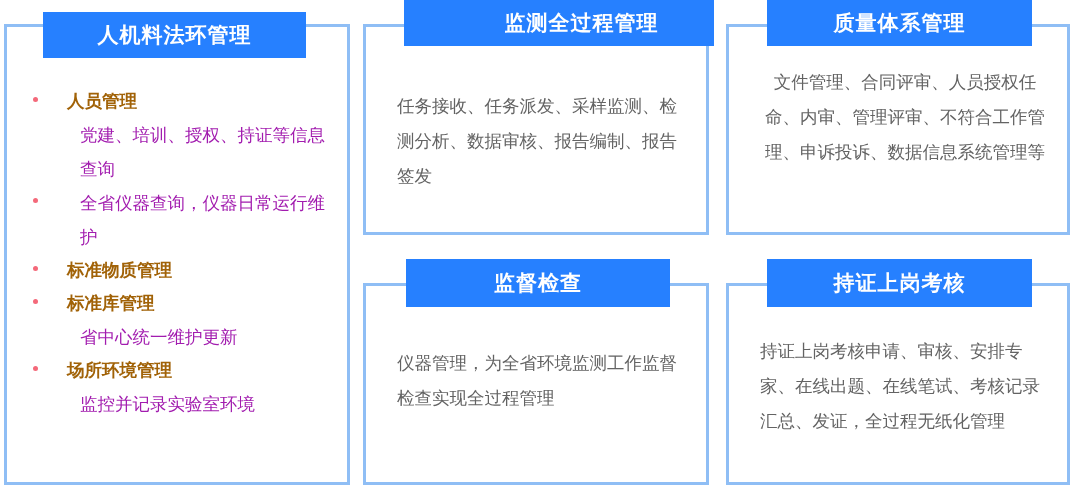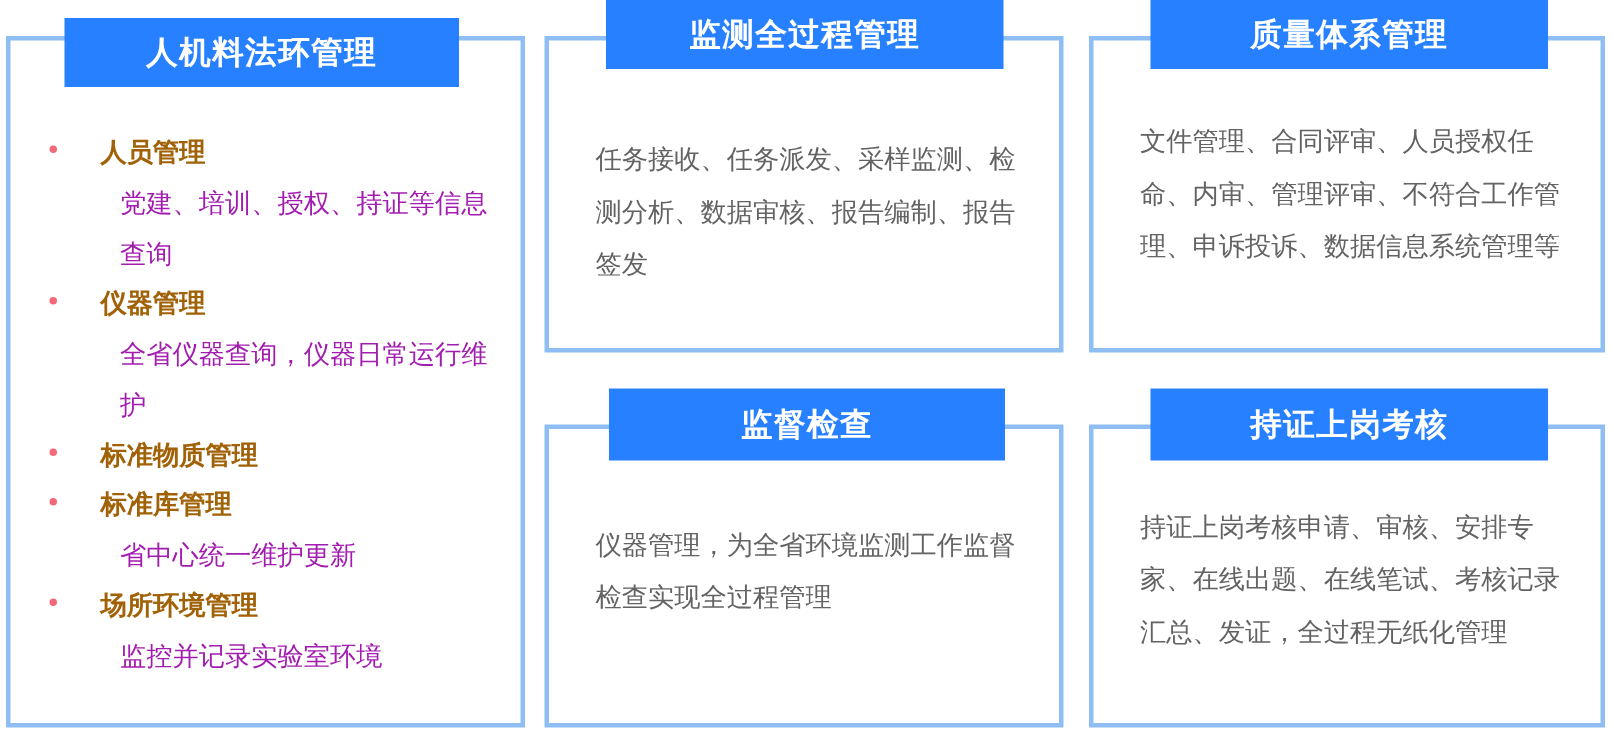--- a/index.html
+++ b/index.html
@@ -43,32 +43,32 @@
   }
 
   
   
   #card-people      { left: 4px;   top: 24px;  width: 346px; height: 461px; }
   #hdr-people       { left: 43px;  top: 0px;   width: 263px; height: 46px; margin-top: 12px;  }
   #body-people      { left: 22px;  top: 58px;  width: 310px; }
 
   
   #card-process     { left: 363px; top: 24px;  width: 346px; height: 211px; }
-  #hdr-process      { left: 404px; top: 0px;   width: 265px; height: 46px;  }
+  #hdr-process      { left: 404px; top: 0px;   width: 265px; height: 46px; padding-left: 45px;  }
   #body-process     { left: 31px;  top: 62px;  width: 285px; }
 
   
   #card-supervision { left: 363px; top: 283px; width: 346px; height: 202px; }
   #hdr-supervision  { left: 406px; top: 259px; width: 264px; height: 48px;  }
   #body-supervision { left: 31px;  top: 60px;  width: 290px; }
 
   
   #card-quality     { left: 726px; top: 24px;  width: 344px; height: 211px; }
   #hdr-quality      { left: 767px; top: 0px;   width: 265px; height: 46px;  }
-  #body-quality     { left: 31px;  top: 50px;  width: 290px; }
+  #body-quality     { left: 31px;  top: 38px;  width: 290px; text-align: center; }
 
   
   #card-certificate { left: 726px; top: 283px; width: 344px; height: 202px; }
   #hdr-certificate  { left: 767px; top: 259px; width: 265px; height: 48px;  }
   #body-certificate { left: 31px;  top: 48px;  width: 290px; }
 
   
   .bullet-list {
     list-style: none;
     margin: 0;
@@ -109,21 +109,20 @@
 <div class="card" id="card-people">
   <div class="card-body" id="body-people">
     <ul class="bullet-list">
       <li class="bullet-item">
         <span class="bullet-dot"></span>
         <span class="bullet-title">人员管理</span>
         <span class="bullet-desc">党建、培训、授权、持证等信息查询</span>
       </li>
       <li class="bullet-item">
         <span class="bullet-dot"></span>
-        <span class="bullet-title">仪器管理</span>
         <span class="bullet-desc">全省仪器查询，仪器日常运行维护</span>
       </li>
       <li class="bullet-item">
         <span class="bullet-dot"></span>
         <span class="bullet-title">标准物质管理</span>
       </li>
       <li class="bullet-item">
         <span class="bullet-dot"></span>
         <span class="bullet-title">标准库管理</span>
         <span class="bullet-desc">省中心统一维护更新</span>

